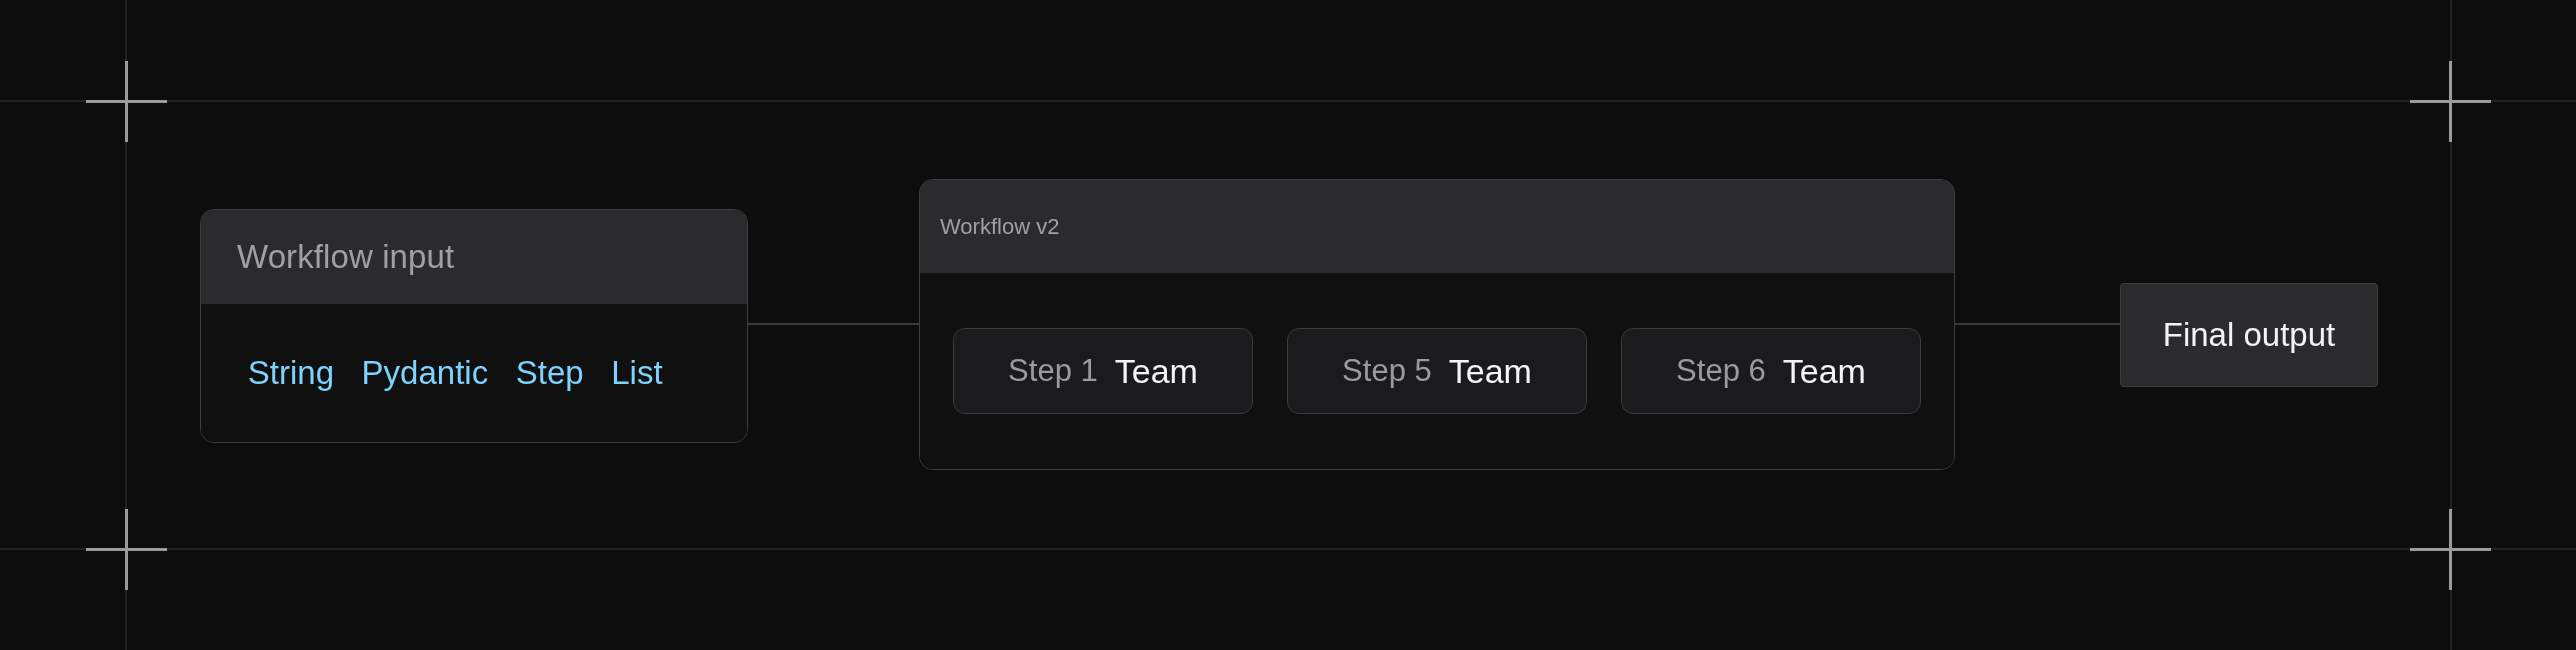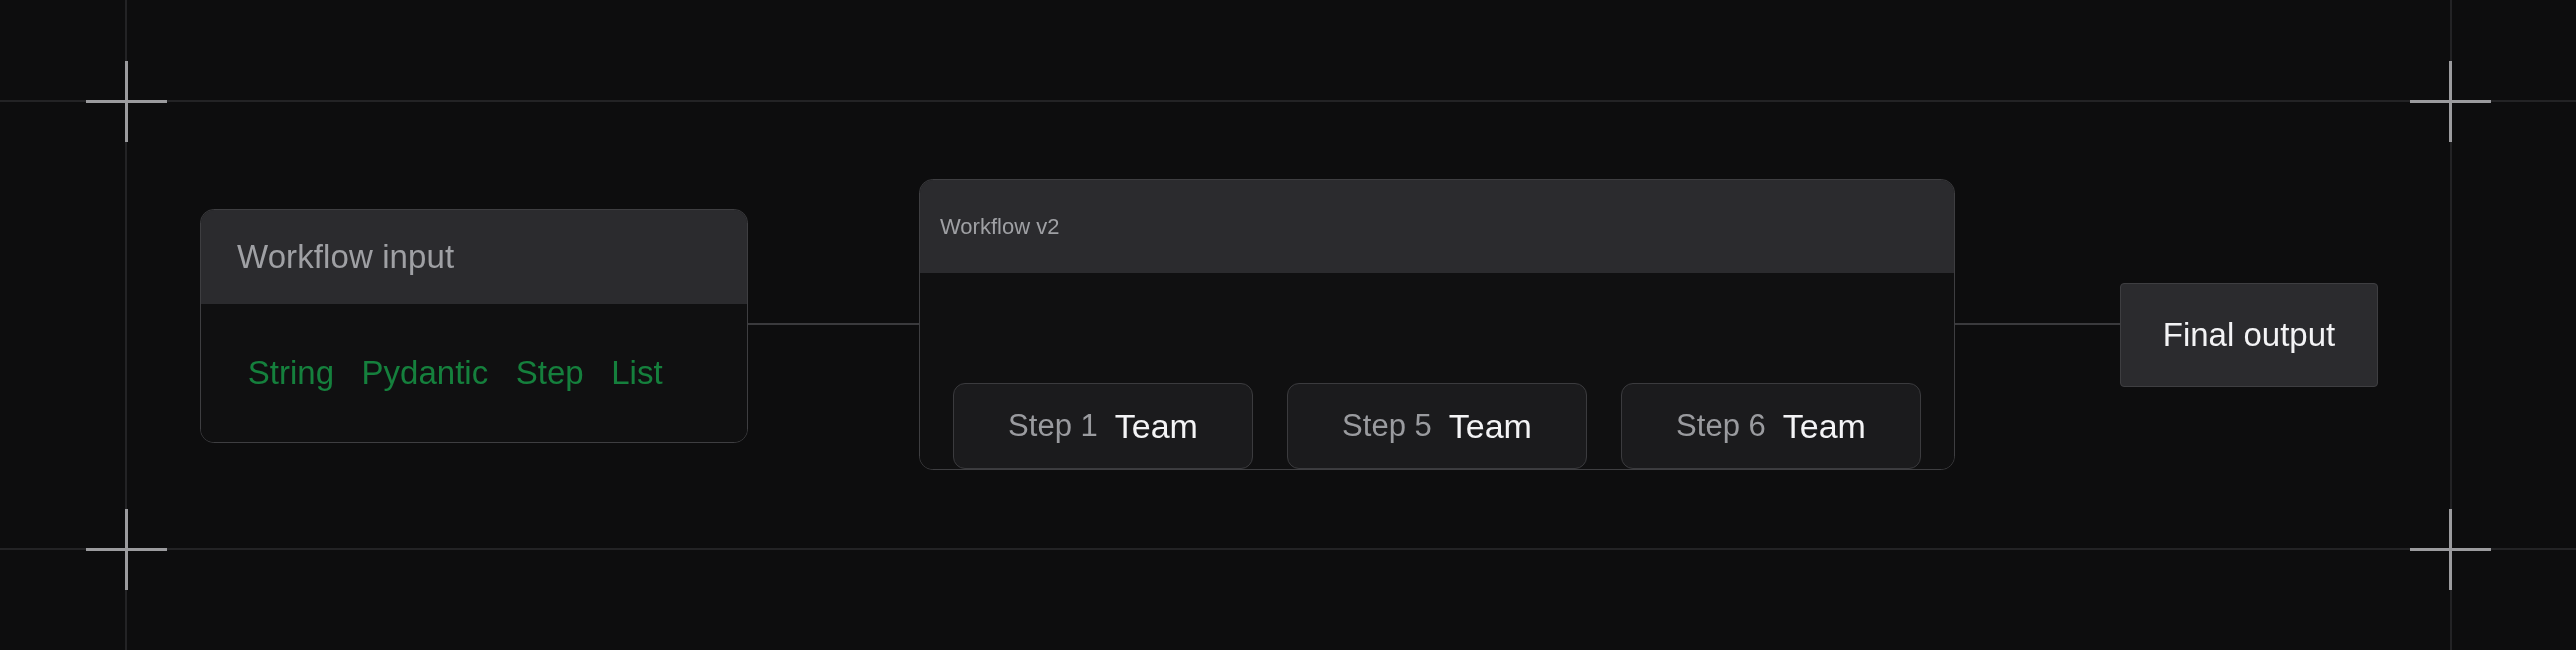--- a/index.html
+++ b/index.html
@@ -104,42 +104,42 @@
     height: 94px;
     padding: 0 36px;
     font-size: 33px;
     letter-spacing: 0.1px;
   }
   #workflow-input-panel .panel-body {
     padding: 0 33px;
     gap: 0;
   }
   .type-chip {
-    color: #15803d;
+    color: #7dd3fc;
     font-size: 33px;
     padding: 0 13.8px;
     white-space: nowrap;
   }
 
   
   #workflow-v2-panel {
     left: 919px;
     top: 179px;
     width: 1036px;
     height: 291px;
   }
   #workflow-v2-panel .panel-header {
     height: 93px;
     padding: 0 20px;
     font-size: 22px;
   }
   #workflow-v2-panel .panel-body {
     padding: 0 33px;
     gap: 34px;
-    align-items: flex-end;
+    align-items: center;
   }
 
   .step-node {
     border: 1.7px solid #3b3b3e;
     border-radius: 12px;
     background: #1b1b1d;
     height: 86px;
     box-sizing: border-box;
     display: flex;
     align-items: center;

